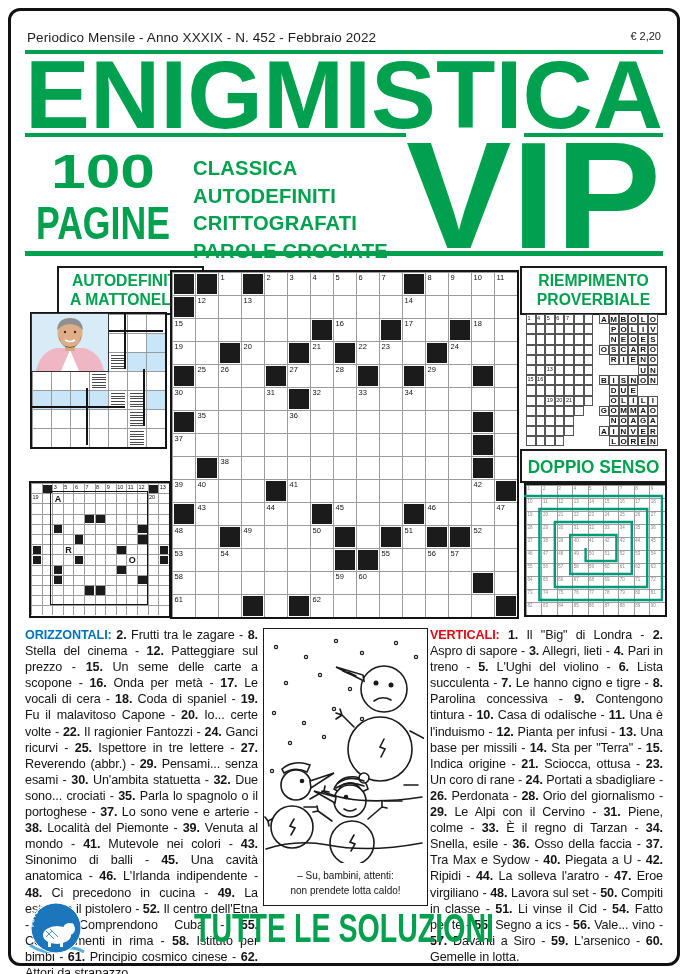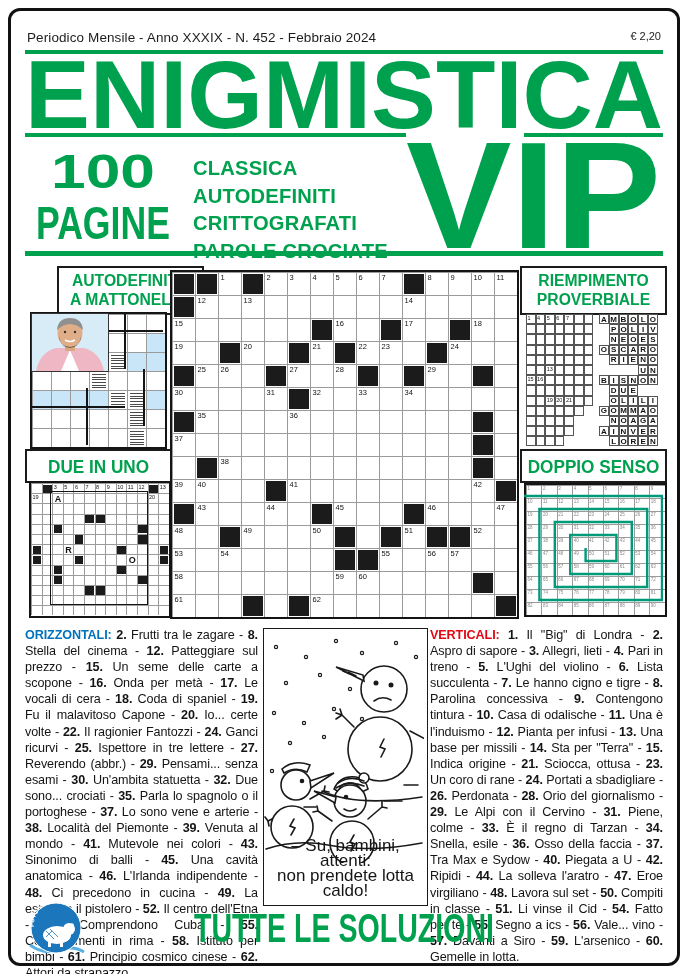--- a/index.html
+++ b/index.html
@@ -27,30 +27,30 @@
   .c.stripes::after{content:"";position:absolute;inset:2px;background:repeating-linear-gradient(to bottom,#4a4a4a 0 0.9px,transparent 0.9px 2.7px);}
   .lettergrid .c{border:none;}
   .lettergrid .c.on{border:1px solid #555;}
   .lettergrid .c.on .lt{font-size:8px;}
   .lettergrid .c.void{background:transparent;}
   .dopp .n{color:#8a8a8a;font-size:4.5px;line-height:5px;}
   .clues{font-size:12.6px;line-height:16.1px;text-align:justify;color:#141414;letter-spacing:-0.1px;}
   .clues b{font-weight:bold;}
   .clabel{font-weight:bold;margin-top:16px;}
   .cartoonbox{border:1.5px solid #1a1a1a;background:#fff;}
-  .caption{position:absolute;left:0;right:0;bottom:7px;text-align:center;font-size:17px;line-height:15px;color:#141414;}
+  .caption{position:absolute;left:0;right:0;bottom:7px;text-align:center;font-size:10px;line-height:15px;color:#141414;}
   svg text{font-family:"Liberation Sans",sans-serif;}
 </style>
 </head>
 <body>
 
 <div class="page">
   <div class="frame"></div>
 
-  <div class="abs issue">Periodico Mensile - Anno XXXIX - N. 452 - Febbraio 2024</div>
+  <div class="abs issue">Periodico Mensile - Anno XXXIX - N. 452 - Febbraio 2022</div>
   <div class="abs price">€ 2,20</div>
   <div class="abs grule" style="left:25px;top:50px;width:638px;height:3.5px;"></div>
 
   <svg class="abs" style="left:25px;top:56px;" width="638" height="78">
     <text x="0" y="72" font-size="97" font-weight="bold" fill="#00a14e" textLength="638" lengthAdjust="spacingAndGlyphs">ENIGMISTICA</text>
   </svg>
   <div class="abs grule" style="left:25px;top:133px;width:381px;height:4px;"></div>
   <div class="abs grule" style="left:524px;top:133px;width:139px;height:4px;"></div>
   <svg class="abs" style="left:406px;top:136px;" width="257" height="116">
     <text x="0" y="112" font-size="153" font-weight="bold" fill="#00a14e" textLength="255" lengthAdjust="spacingAndGlyphs">VIP</text>
@@ -139,23 +139,20 @@
       <rect x="33" y="28" width="10" height="9" fill="#d9a87f"></rect>
       <ellipse cx="38" cy="19" rx="12.5" ry="14" fill="#dfae88"></ellipse>
       <path d="M25 16 Q26 4 38 4 Q50 4 51 16 Q45 10 38 10 Q31 10 25 16 Z" fill="#909090"></path>
       <path d="M27 22 Q29 34 38 34 Q47 34 49 22 Q49 32 38 33 Q27 32 27 22 Z" fill="#6e5b4e"></path>
       <path d="M33 26 Q38 29 43 26" stroke="#fff" stroke-width="1.5" fill="none"></path>
       <circle cx="33" cy="18" r="1.2" fill="#3a2e28"></circle>
         <circle cx="43" cy="18" r="1.2" fill="#3a2e28"></circle>
     </svg>
   </div>
 
-  <div class="abs pbox" style="left:25px;top:449px;width:143px;height:30px;">
-    <div class="ptitle one">DUE IN UNO</div>
-  </div>
   <div class="abs pgrid framed tiny" id="due-grid" style="left:29px;top:481px;width:138px;height:133px;grid-template-columns:repeat(13,10.6px);grid-template-rows:repeat(13,10.2px);">
       <div class="c"></div>
       <div class="c blk smallblk"></div>
       <div class="c">
         <span class="n">3</span>
       </div>
       <div class="c">
         <span class="n">5</span>
       </div>
       <div class="c">

